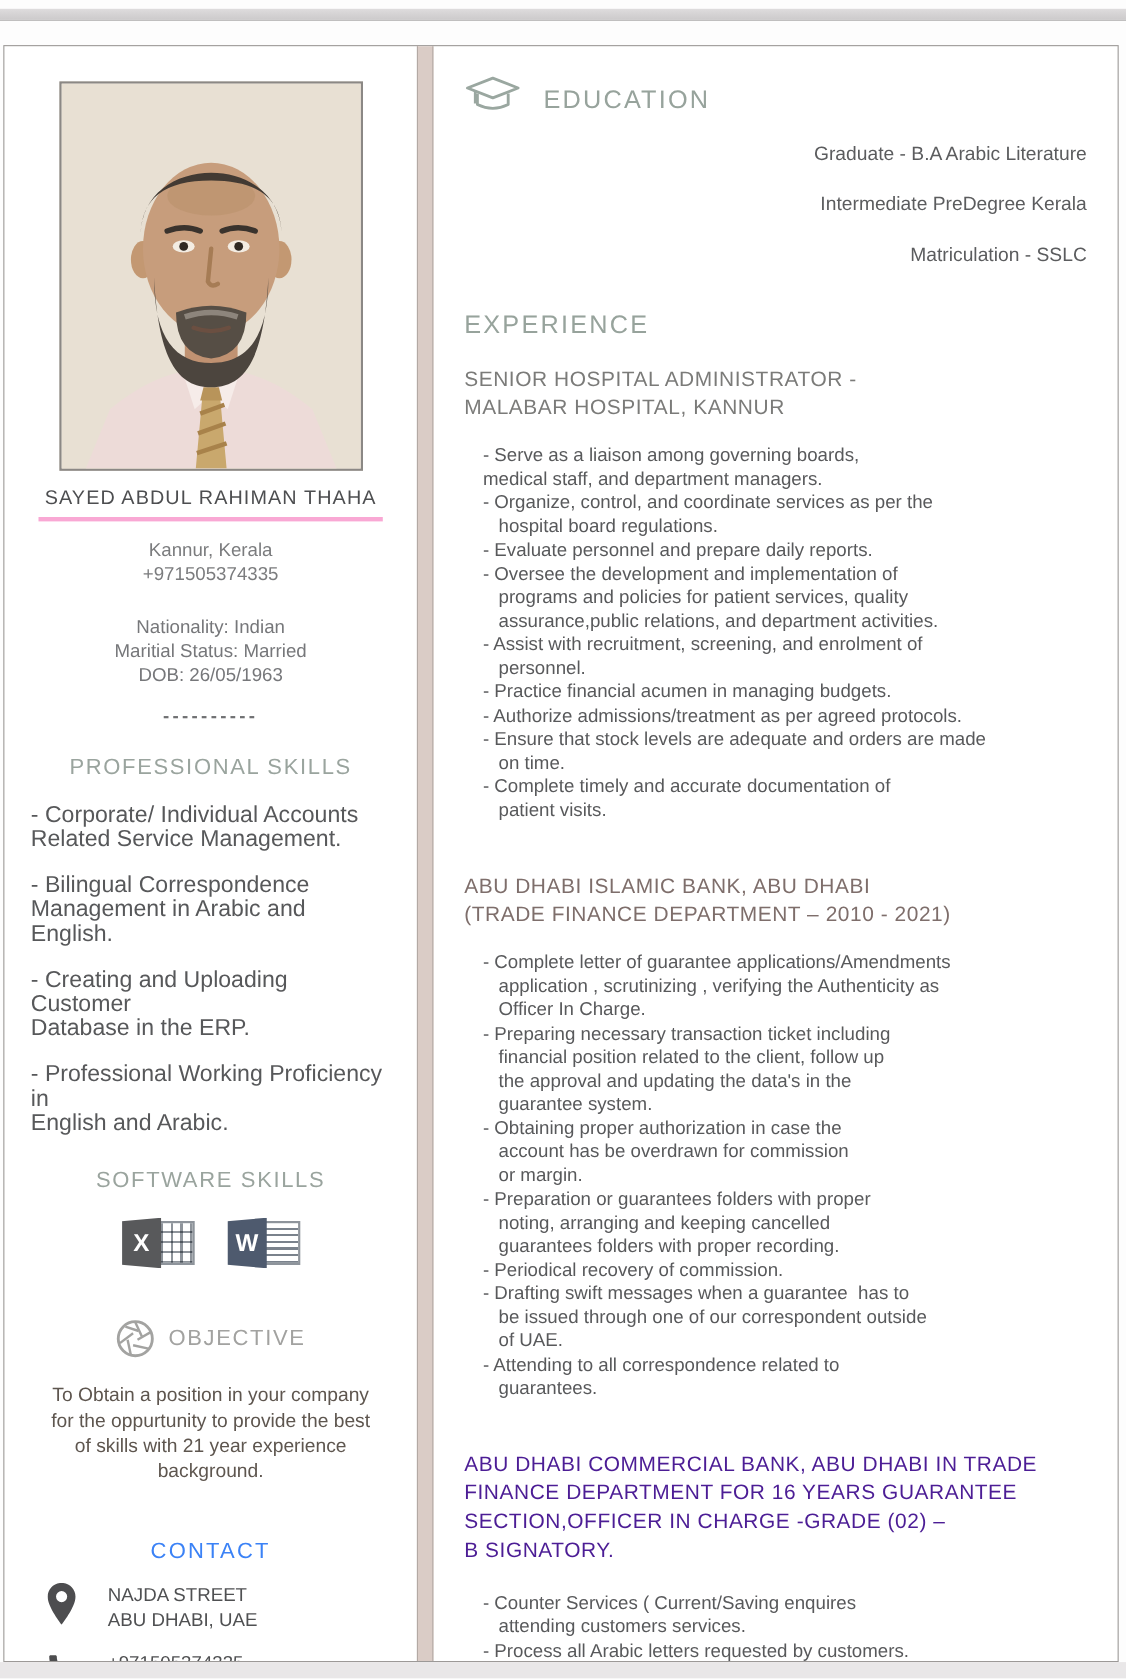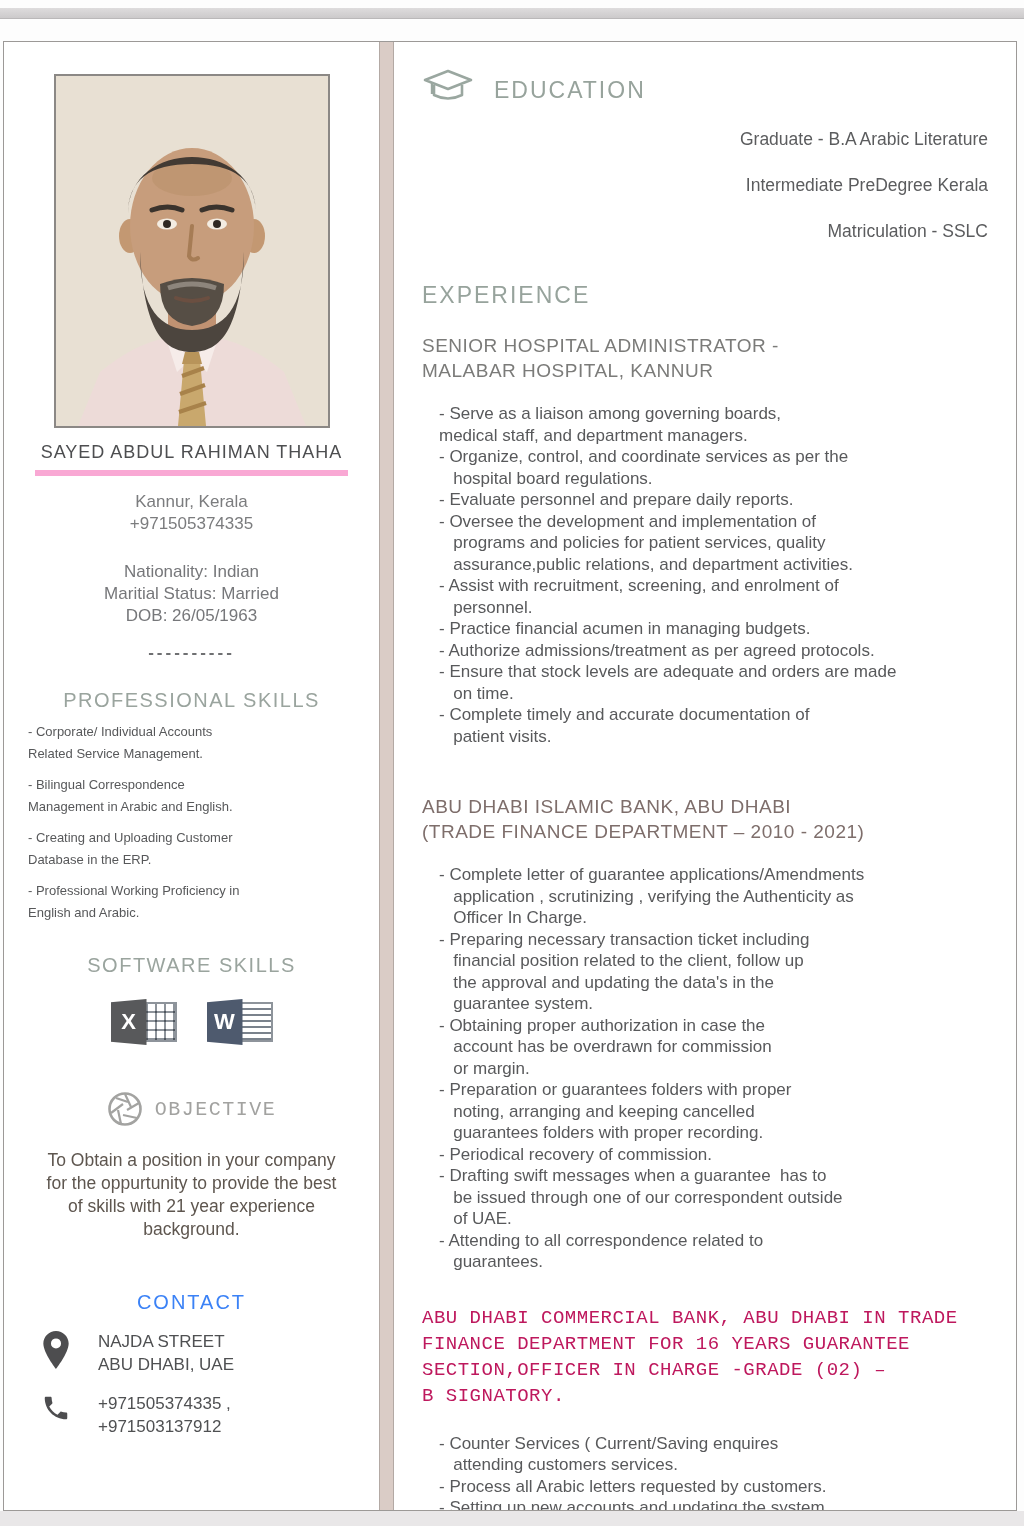--- a/index.html
+++ b/index.html
@@ -16,28 +16,28 @@
 
   .left  { width:375px; height:100%; padding:0 24px; overflow:hidden; text-align:center; }
   .divider { width:15px; height:100%; background:#daccc6; border-left:1px solid #b3a9a4; border-right:1px solid #b3a9a4; }
   .right { flex:1; height:100%; padding:26px 28px 10px 28px; overflow:hidden; }
 
   
   .photo-frame { width:276px; height:354px; margin:32px auto 0; border:2px solid #8b8885; background:#ebe4d9; }
   .photo-frame svg { display:block; }
 
   .name { margin:14px auto 0; padding-bottom:7px; width:96%;
-          font-size:18px; letter-spacing:1px; color:#4d4e50; border-bottom:6px solid #f9a8d4;text-align:center; }
+          font-size:18px; letter-spacing:1px; color:#4d4e50; border-bottom:4px solid #f9a8d4;text-align:center; }
 
   .loc-phone { margin-top:15px; font-size:17px; line-height:22px; color:#7b7c7e; white-space:pre-line; }
   .details   { margin-top:26px; font-size:17px; line-height:22px; color:#76777a; }
   .dashes    { margin-top:16px; font-size:17px; letter-spacing:3px; color:#6f7072; font-weight:bold; }
 
   .side-title { margin-top:26px; font-size:20px; letter-spacing:1.5px; color:#9aa49e; }
-  .skill-item { margin-top:9px; text-align:left; font-size:13px; line-height:22px; color:#57585a; white-space:pre-wrap; }
+  .skill-item { margin-top:20px; text-align:left; font-size:21px; line-height:22px; color:#57585a; white-space:pre-wrap; }
 
   .software-row { margin-top:22px; display:flex; justify-content:center; gap:30px; }
   .doc-icon { position:relative; width:66px; height:46px; }
   .doc-back { position:absolute; right:0; top:3px; width:40px; height:40px; background:#ffffff; border:2px solid #8e949b; }
   .doc-back.grid  { background:repeating-linear-gradient(to right,#ffffff 0 7px,#8e949b 7px 9px),
                     repeating-linear-gradient(to bottom,#ffffff 0 7px,#8e949b 7px 9px);
                     background-blend-mode:multiply; }
   .doc-back.lines { background:repeating-linear-gradient(to bottom,#ffffff 0 4px,#7a828c 4px 6px); }
   .doc-front { position:absolute; left:0; top:0; width:36px; height:46px;
                clip-path:polygon(0 7%,100% 0,100% 100%,0 93%);
@@ -56,21 +56,21 @@
 
   
   .edu-head { display:flex; align-items:flex-end; gap:20px; }
   .big-title { font-size:23px; letter-spacing:2px; color:#97a39c; }
   .edu-item { margin-top:25px; font-size:17.5px; color:#5b5c5e;text-align:right; }
   .exp-title { margin-top:40px; }
 
   .job-head { font-size:19px; line-height:25px; letter-spacing:0.5px; white-space:pre-line; }
   .job1 { margin-top:24px; color:#7b7b79; }
   .job2 { margin-top:47px; color:#7e6e6b; }
-  .job3 { margin-top:32px; color:#be185d; line-height:26px;font-family:Liberation Mono, monospace; }
+  .job3 { margin-top:46px; color:#4c1d95; line-height:26px; }
 
   .bullets { margin-top:20px; padding-left:17px; }
   .bullet  { font-size:17px; line-height:21.5px; color:#58595b; white-space:pre-wrap; }
 </style>
 </head>
 <body>
 
 <div class="canvas">
   <div class="topbar"></div>
 
@@ -163,21 +163,21 @@
           <circle cx="18" cy="18" r="15.5" fill="none" stroke="#a3a3a1" stroke-width="2.6"></circle>
           <g stroke="#a3a3a1" stroke-width="2.2">
             <line x1="18" y1="3" x2="24" y2="16"></line>
             <line x1="32" y1="12" x2="20" y2="19"></line>
             <line x1="30" y1="27" x2="16" y2="24"></line>
             <line x1="14" y1="33" x2="11" y2="19"></line>
             <line x1="4" y1="22" x2="16" y2="13"></line>
             <line x1="9" y1="7" x2="21" y2="11"></line>
           </g>
         </svg>
-        <span class="side-title" style="margin-top:0; color:#a2a2a0;font-family:Liberation Mono, monospace;">OBJECTIVE</span>
+        <span class="side-title" style="margin-top:0; color:#a2a2a0;">OBJECTIVE</span>
       </div>
       <div class="objective-text">To Obtain a position in your company
 for the oppurtunity to provide the best
 of skills with 21 year experience
 background.</div>
 
       <div class="contact-title">CONTACT</div>
 
       <div class="contact-row">
         <span class="contact-ic">

